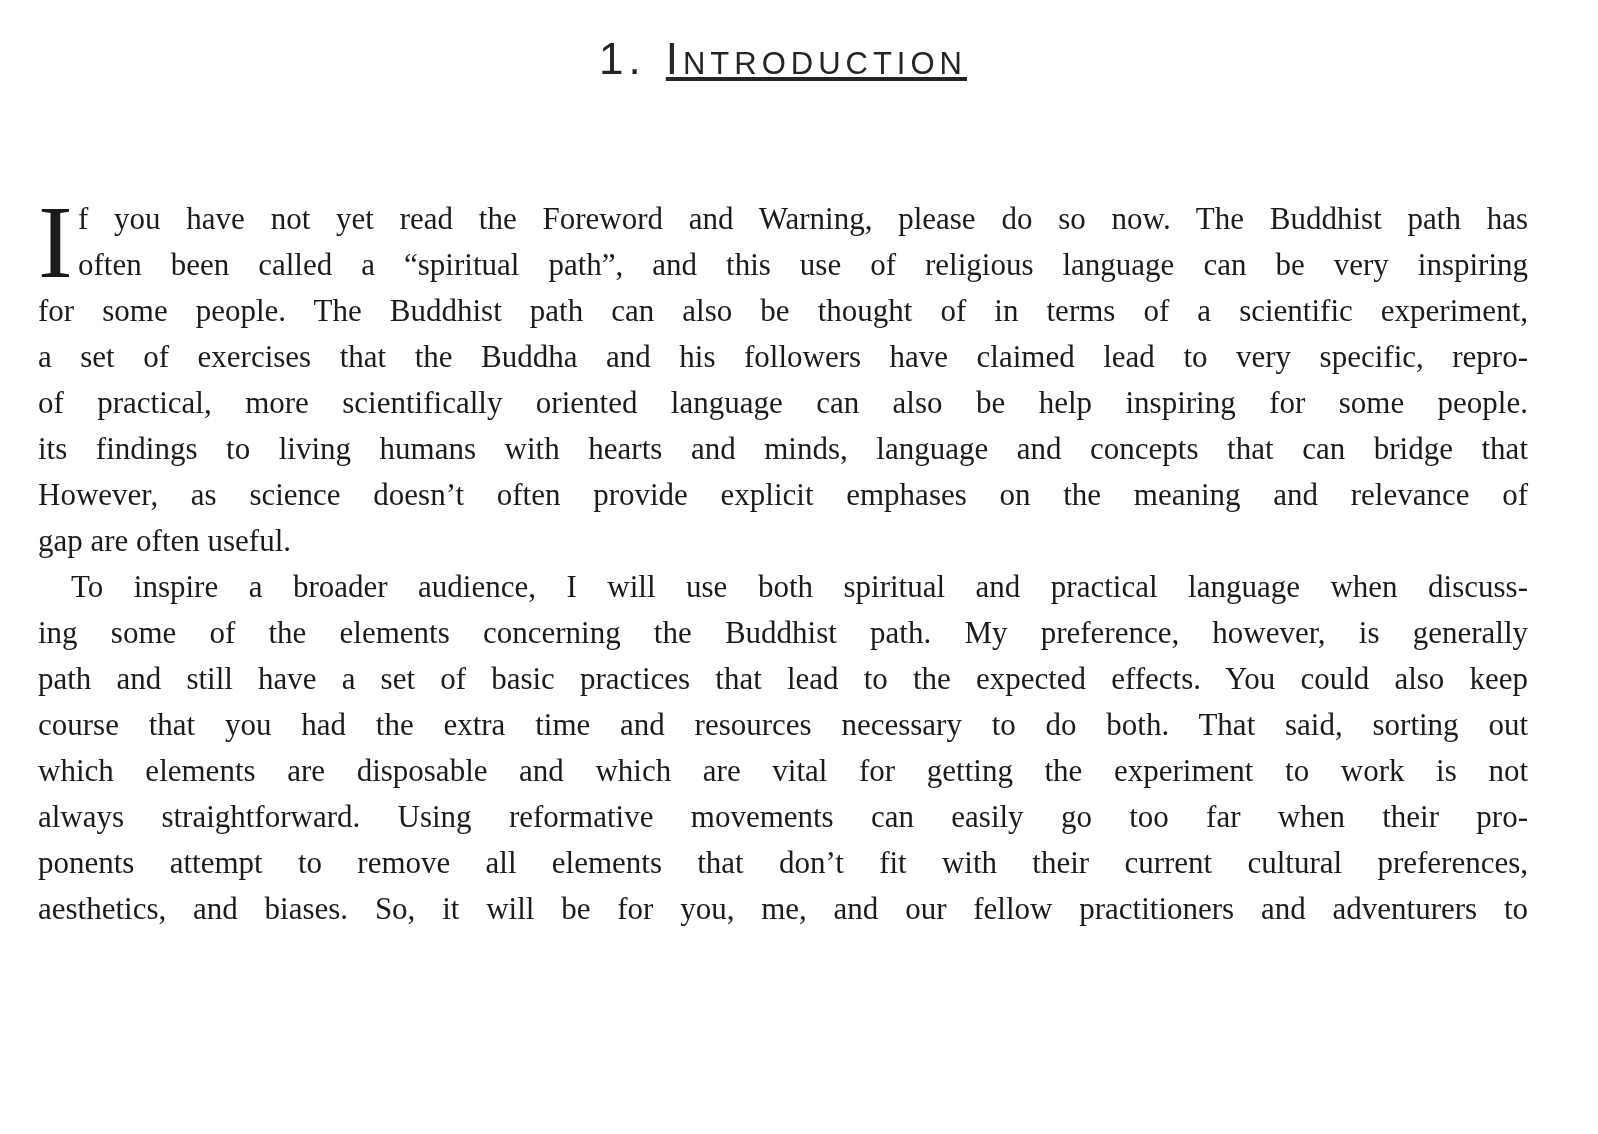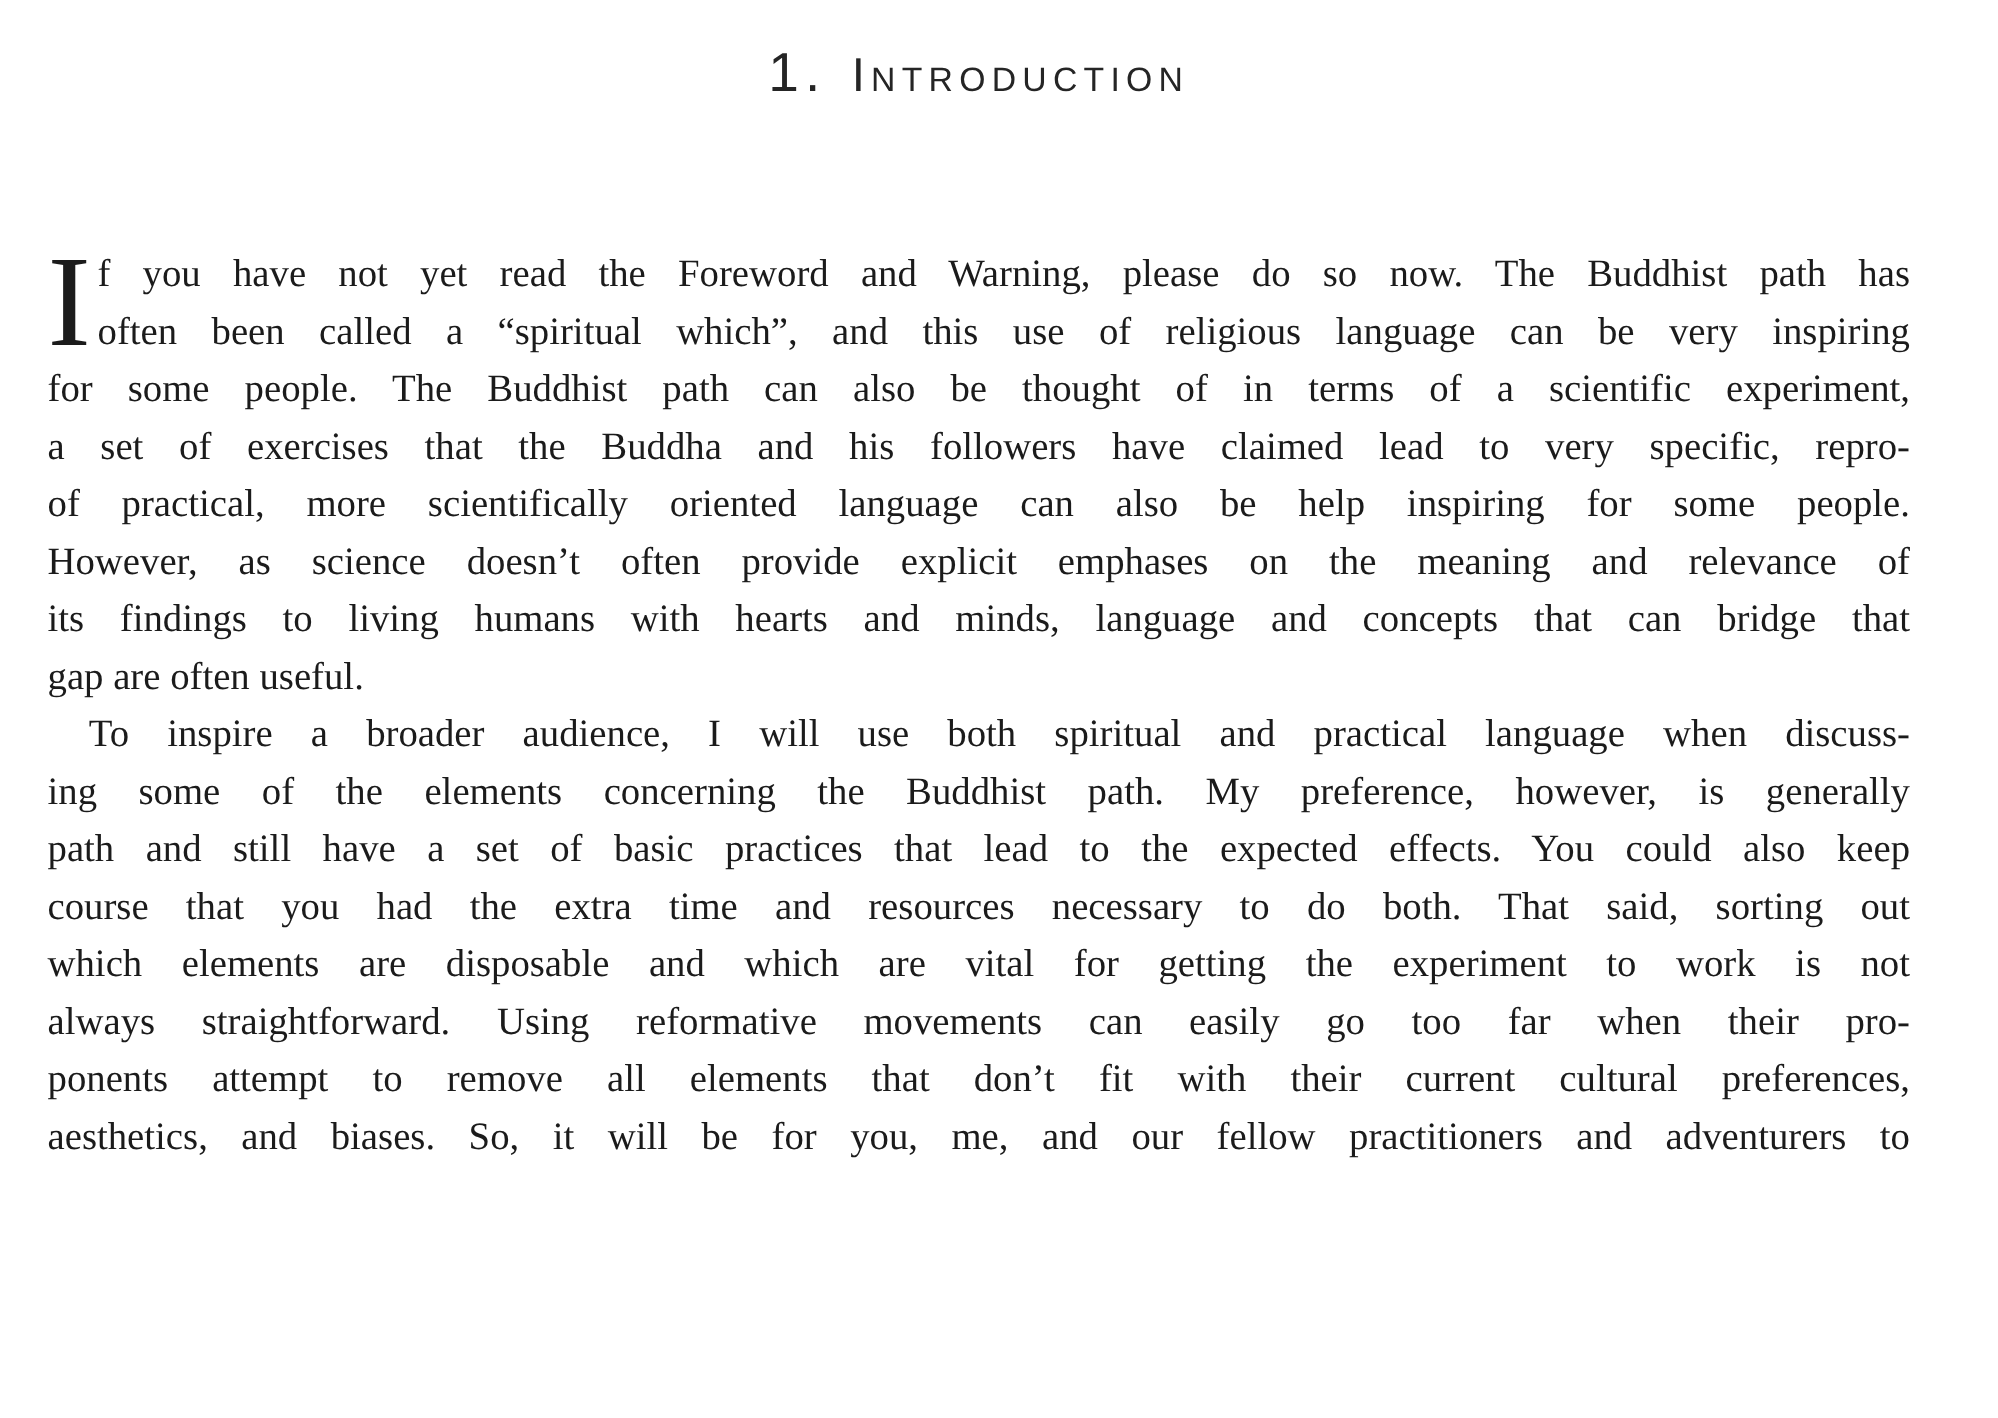--- a/index.html
+++ b/index.html
@@ -18,23 +18,24 @@
     font-weight:300;
     color:#252525;
     white-space:nowrap;
   }
   .h-num {
     font-size:44px;
     letter-spacing:5px;
     margin-right:20px;
   }
   .h-title {
-    font-size:38px;
+    font-size:44px;
     font-variant:small-caps;
     letter-spacing:5px;
+    text-decoration:underline;
   }
   .body-text {
     position:absolute;
     left:38px; top:196px; width:1490px;
     font-size:31px;
     line-height:46px;
     color:#1b1b1b;
     font-family:"Liberation Serif", serif;
   }
   .line {
@@ -56,26 +57,26 @@
 </head>
 <body>
 
 <div class="page">
   <div class="heading">
     <span class="h-num">1.</span><span class="h-title">Introduction</span>
   </div>
   <div class="body-text" id="body-text">
       <span class="dropcap">I</span>
       <div class="line dc">f you have not yet read the Foreword and Warning, please do so now. The Buddhist path has</div>
-      <div class="line dc">often been called a “spiritual which”, and this use of religious language can be very inspiring</div>
+      <div class="line dc">often been called a “spiritual path”, and this use of religious language can be very inspiring</div>
       <div class="line">for some people. The Buddhist path can also be thought of in terms of a scientific experiment,</div>
       <div class="line">a set of exercises that the Buddha and his followers have claimed lead to very specific, repro-</div>
       <div class="line">of practical, more scientifically oriented language can also be help inspiring for some people.</div>
+      <div class="line">its findings to living humans with hearts and minds, language and concepts that can bridge that</div>
       <div class="line">However, as science doesn’t often provide explicit emphases on the meaning and relevance of</div>
-      <div class="line">its findings to living humans with hearts and minds, language and concepts that can bridge that</div>
       <div class="line last">gap are often useful.</div>
       <div class="line indent">To inspire a broader audience, I will use both spiritual and practical language when discuss-</div>
       <div class="line">ing some of the elements concerning the Buddhist path. My preference, however, is generally</div>
       <div class="line">path and still have a set of basic practices that lead to the expected effects. You could also keep</div>
       <div class="line">course that you had the extra time and resources necessary to do both. That said, sorting out</div>
       <div class="line">which elements are disposable and which are vital for getting the experiment to work is not</div>
       <div class="line">always straightforward. Using reformative movements can easily go too far when their pro-</div>
       <div class="line">ponents attempt to remove all elements that don’t fit with their current cultural preferences,</div>
       <div class="line">aesthetics, and biases. So, it will be for you, me, and our fellow practitioners and adventurers to</div>
     </div>

